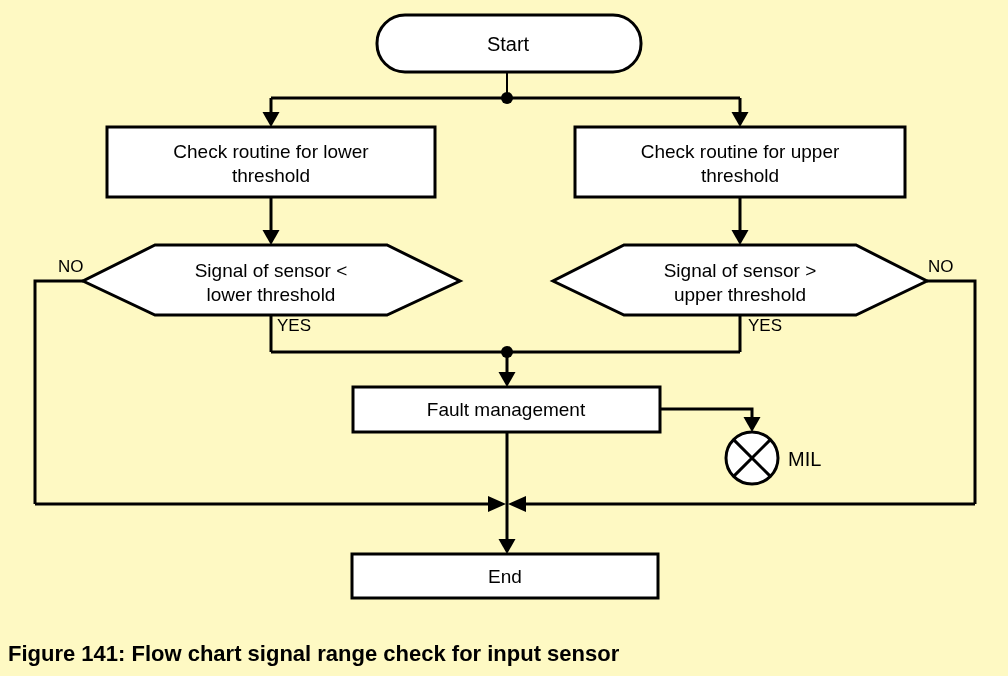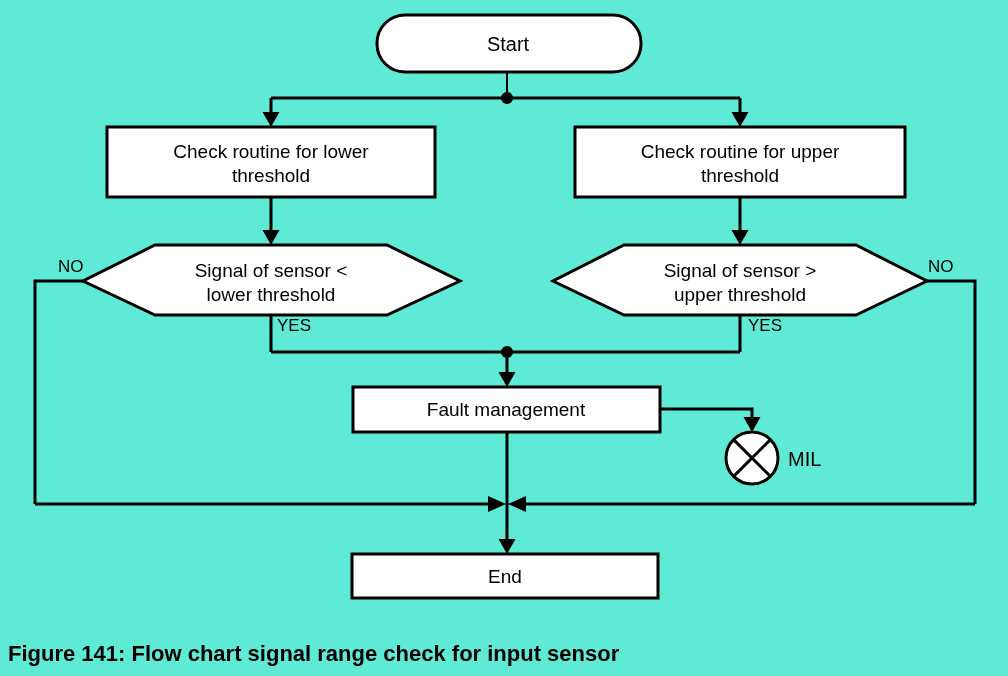--- a/index.html
+++ b/index.html
@@ -4,21 +4,21 @@
 <style>
   html, body {
     margin: 0;
     padding: 0;
     background: #ffffff;
   }
   .page {
     position: relative;
     width: 1008px;
     height: 676px;
-    background: #5eead4;
+    background: #fef9c3;
     overflow: hidden;
     font-family: "Liberation Sans", sans-serif;
   }
   svg {
     display: block;
   }
   .shape {
     fill: #ffffff;
     stroke: #000000;
     stroke-width: 3;

